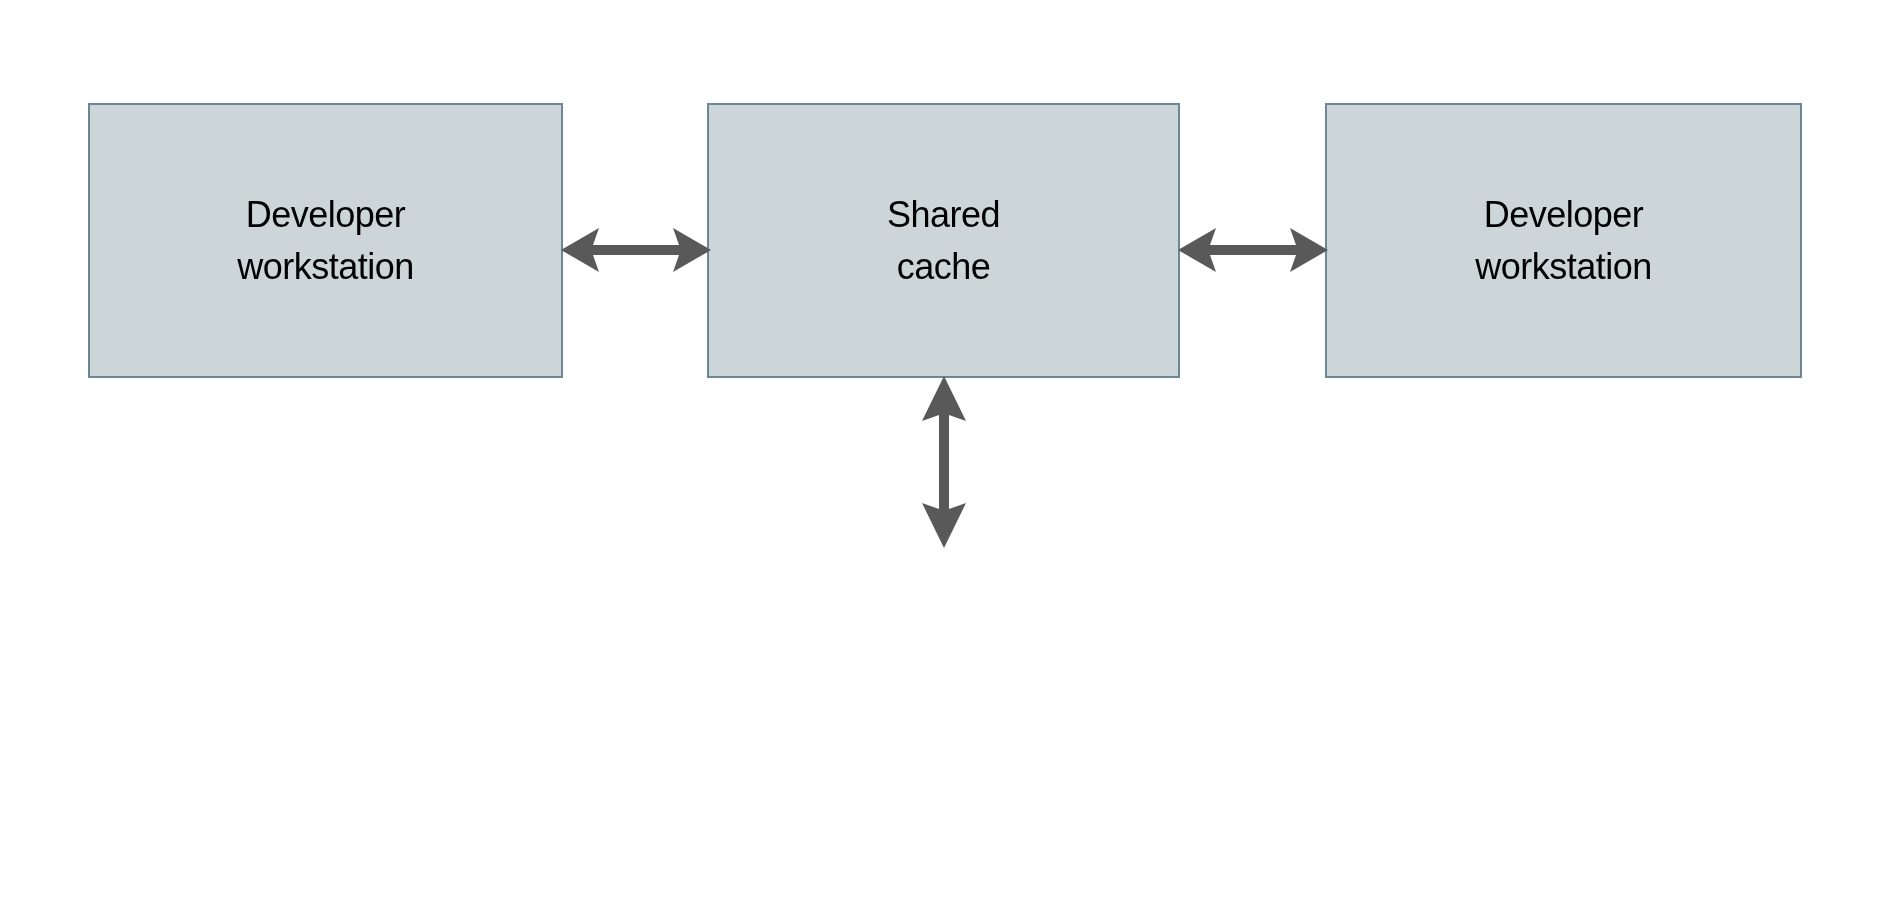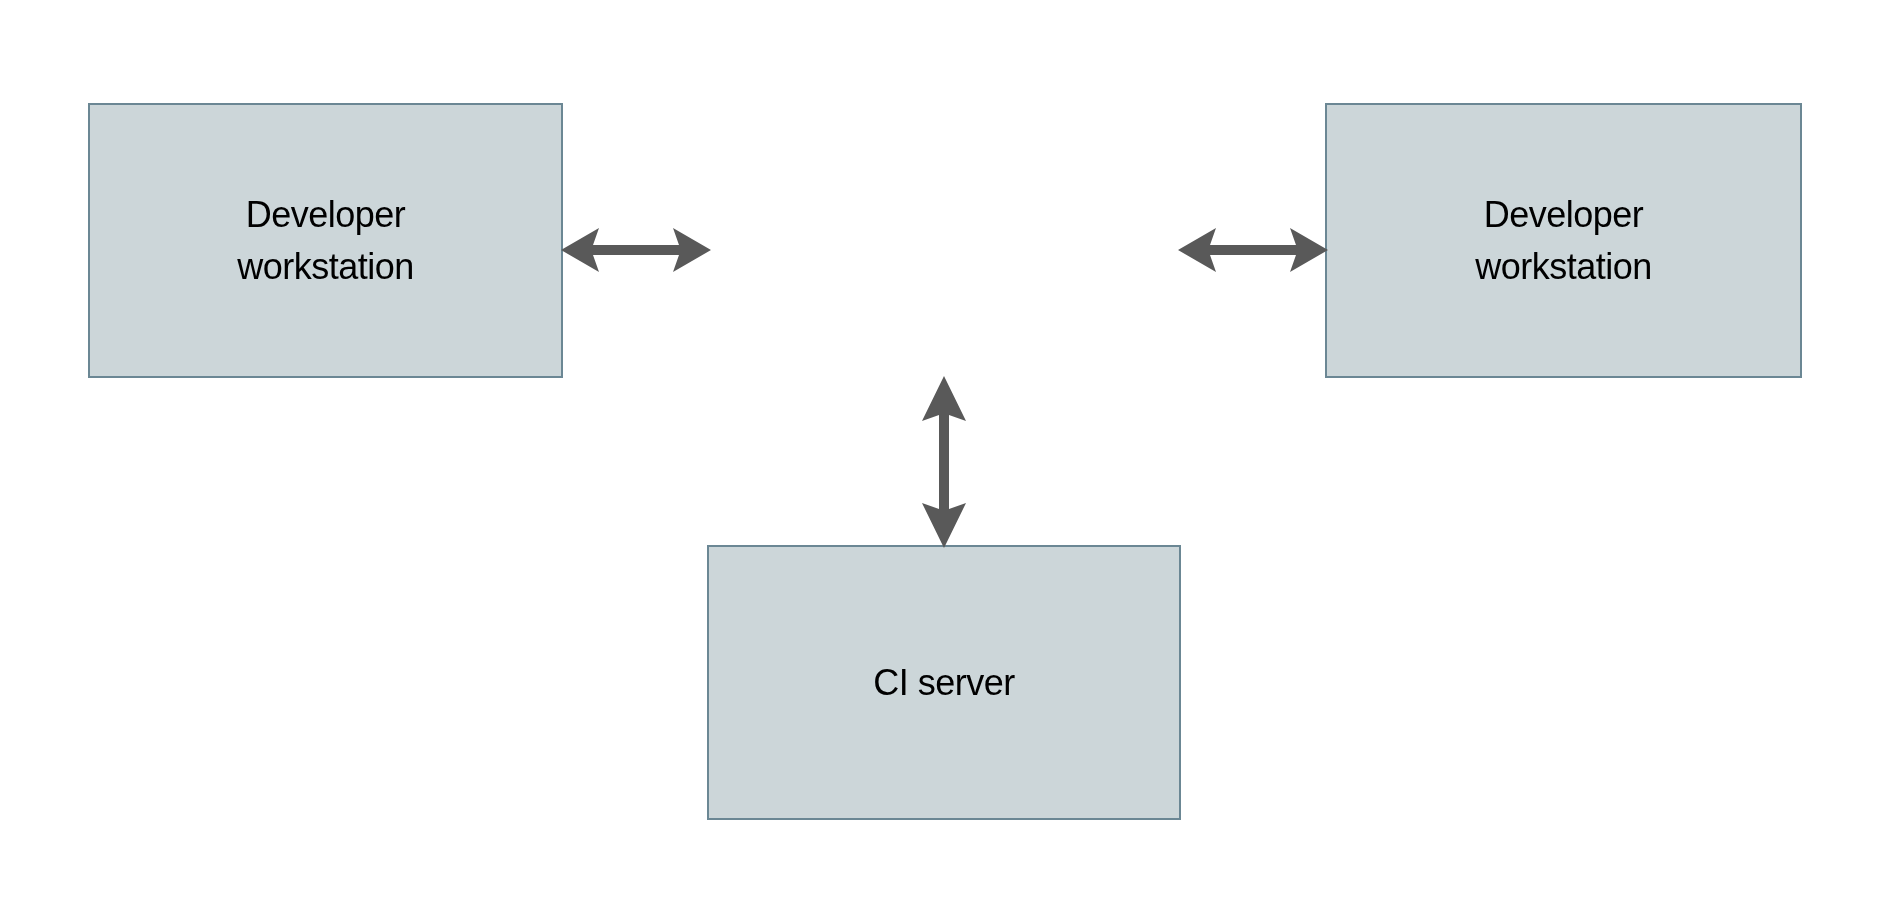--- a/index.html
+++ b/index.html
@@ -54,29 +54,30 @@
 </head>
 <body>
 
 <div id="canvas">
 
   <div class="node node-dev-left">
     <span class="node-label">Developer
 workstation</span>
   </div>
 
+  <div class="node node-cache">
+    <span class="node-label">Shared
+cache</span>
+  </div>
 
   <div class="node node-dev-right">
     <span class="node-label">Developer
 workstation</span>
   </div>
 
-  <div class="node node-ci">
-    <span class="node-label">CI server</span>
-  </div>
 
   <svg class="edge edge-left-cache" viewBox="0 0 150 70" width="150" height="70">
     <g fill="#595959" stroke="none">
       <polygon points="0,35 38,13 32,30 118,30 112,13 150,35 112,57 118,40 32,40 38,57"></polygon>
     </g>
   </svg>
 
   <svg class="edge edge-cache-right" viewBox="0 0 150 70" width="150" height="70">
     <g fill="#595959" stroke="none">
       <polygon points="0,35 38,13 32,30 118,30 112,13 150,35 112,57 118,40 32,40 38,57"></polygon>

